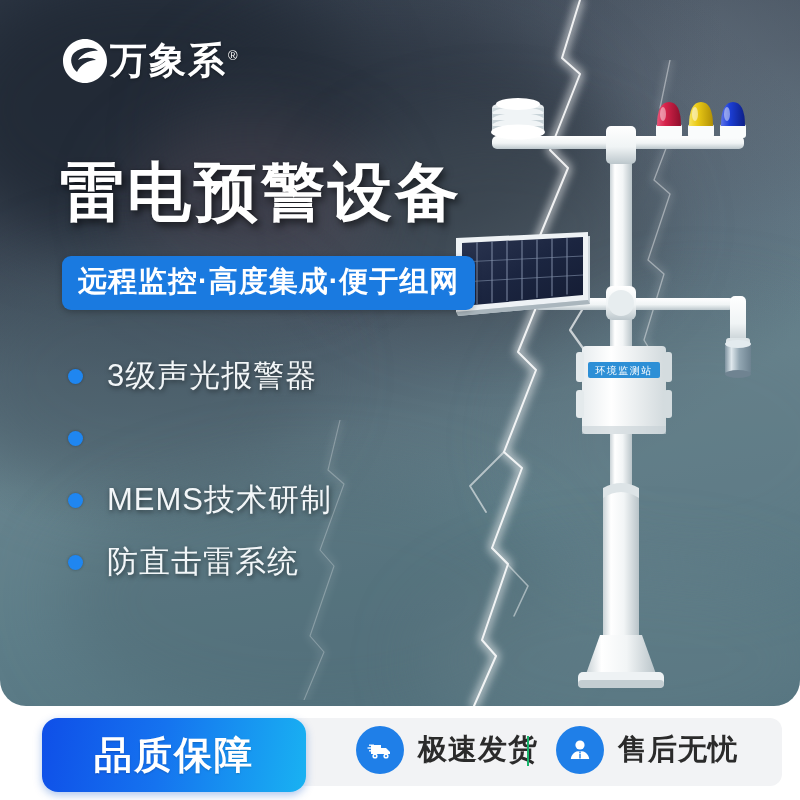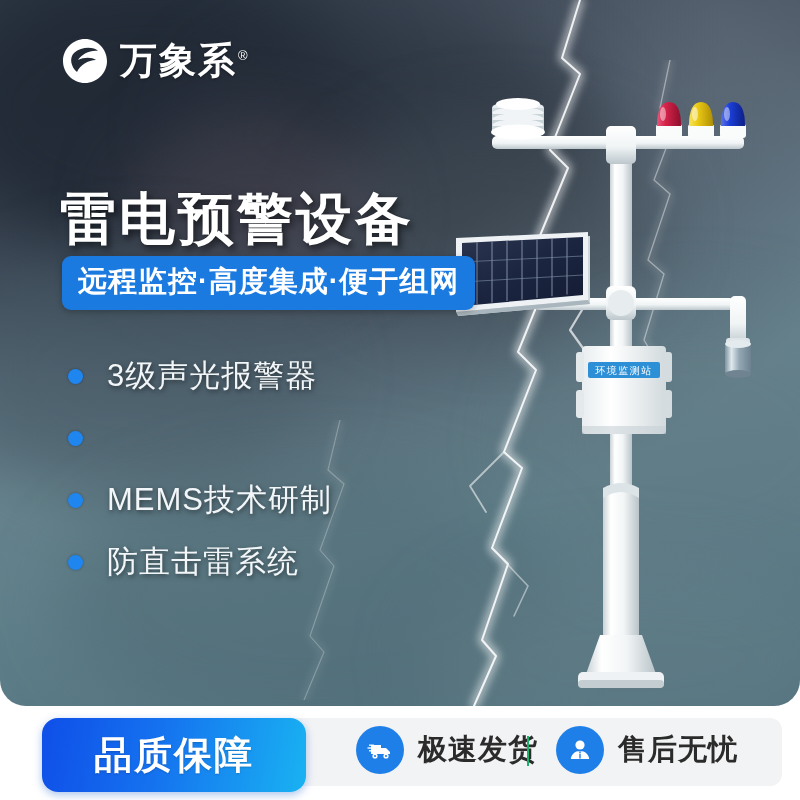--- a/index.html
+++ b/index.html
@@ -31,34 +31,33 @@
   .c5{left:520px;top:300px;width:360px;height:280px;background:rgba(96,122,132,.38);}
   .c6{left:60px;top:470px;width:500px;height:260px;background:rgba(74,100,110,.4);}
   .c7{left:420px;top:560px;width:420px;height:200px;background:rgba(104,130,138,.35);}
   .c8{left:120px;top:120px;width:260px;height:180px;background:rgba(96,86,96,.35);}
 
   
   .bolt{position:absolute;pointer-events:none;}
   .bolt svg{display:block;}
 
   
-  .logo{position:absolute;left:60px;top:36px;display:flex;align-items:center;gap:10px;}
+  .logo{position:absolute;left:60px;top:36px;display:flex;align-items:center;}
   .logo-mark{width:50px;height:50px;position:relative;}
   .logo-text{
     color:#fff;font-size:37px;font-weight:bold;letter-spacing:2px;
     text-shadow:0 1px 3px rgba(0,0,0,.35);position:relative;
   }
   .logo-r{font-size:13px;vertical-align:super;font-weight:normal;margin-left:1px;}
 
   
   .headline{
     position:absolute;left:60px;top:160px;
-    color:#ffffff;font-size:56px;font-weight:bold;letter-spacing:3px;line-height:1;
+    color:#ffffff;font-size:64px;font-weight:bold;letter-spacing:3px;line-height:1;
     text-shadow:3px 4px 7px rgba(0,0,0,.55), 0 0 2px rgba(0,0,0,.3);
-    margin-top:31px;
   }
   .subbar{
     position:absolute;left:62px;top:256px;
     background:#1a7ae0;border-radius:9px;
     padding:6px 16px 8px 16px;
     color:#ffffff;font-size:29px;font-weight:bold;letter-spacing:1px;
     box-shadow:0 2px 6px rgba(0,0,0,.25);
   }
 
   

